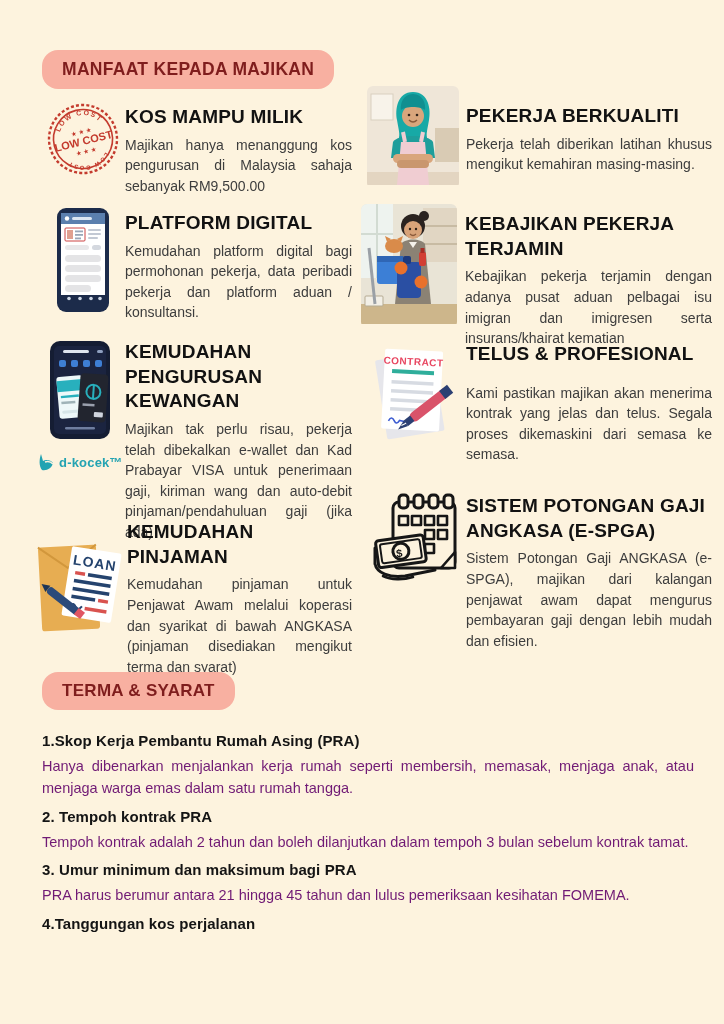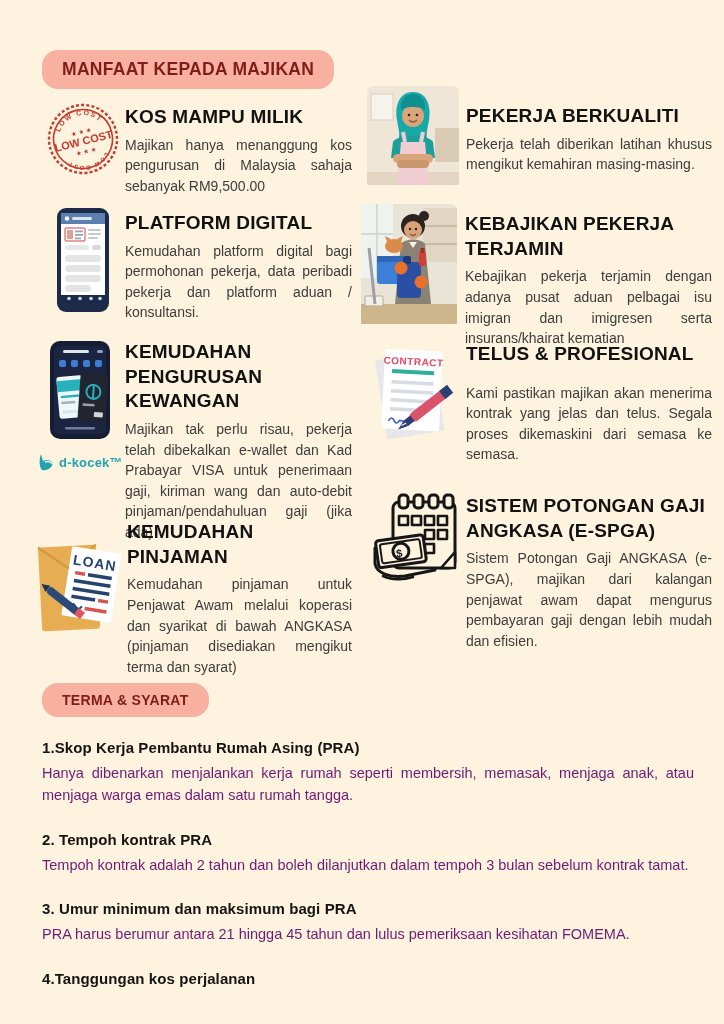--- a/index.html
+++ b/index.html
@@ -18,22 +18,22 @@
   .pos-l2{left:40px;top:207px;width:312px;} .pos-l2 .icon-col{width:85px;}  .pos-l2 .btext{margin-top:4px;}
   .pos-r2{left:353px;top:204px;width:359px;}.pos-r2 .icon-col{width:112px;} .pos-r2 .btext{margin-top:8px;}
   .pos-l3{left:38px;top:340px;width:314px;} .pos-l3 .icon-col{width:87px;}
   .pos-r3{left:360px;top:342px;width:352px;}.pos-r3 .icon-col{width:106px;} .pos-r3 .bbody{margin-top:16px;}
   .pos-l4{left:33px;top:520px;width:319px;} .pos-l4 .icon-col{width:94px;}  .pos-l4 .icon-col svg{margin-top:12px;}
   .pos-r4{left:366px;top:488px;width:346px;}.pos-r4 .icon-col{width:100px;} .pos-r4 .btext{margin-top:6px;}
   .photo{border-radius:6px;overflow:hidden;display:block;}
   .dkocek{display:flex;align-items:center;gap:4px;margin-top:8px;align-self:flex-start;}
   .dkocek-text{font-size:13px;font-weight:bold;color:#23a3b2;letter-spacing:.2px;}
   .terms{position:absolute;left:42px;top:672px;width:652px;}
-  .terms .badge{font-size:14px;margin-top:11px;}
-  .term-heading{font-size:15px;font-weight:bold;color:#141414;margin-top:24px;letter-spacing:.1px;}
+  .terms .badge{font-size:17px;}
+  .term-heading{font-size:15px;font-weight:bold;color:#141414;margin-top:8px;letter-spacing:.1px;}
   .term-heading.first{margin-top:22px;}
   .term-body{font-size:14.5px;color:#701a75;line-height:1.5;text-align:justify;margin-top:7px;}
 </style>
 </head>
 <body>
 
 <div class="page">
 
   <div class="badge badge-main">MANFAAT KEPADA MAJIKAN</div>
 

